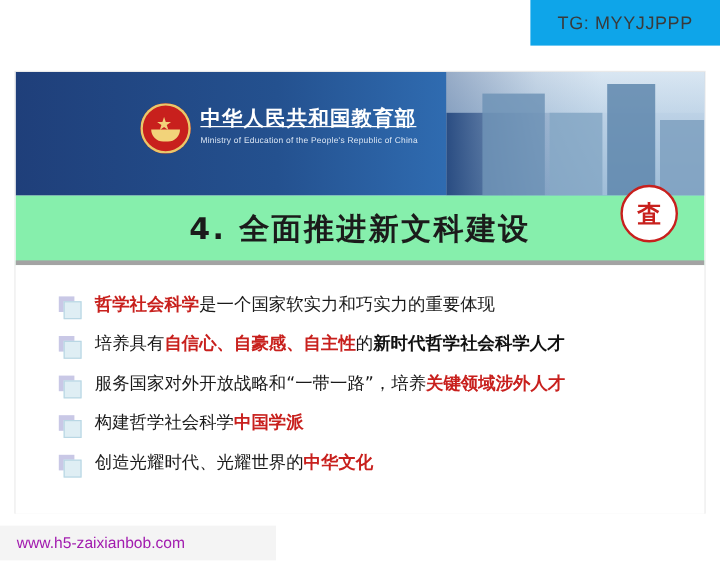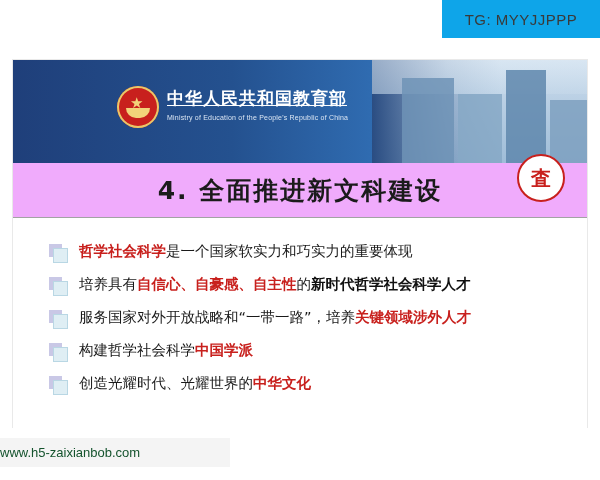--- a/index.html
+++ b/index.html
@@ -125,22 +125,22 @@
     font-size: 7px;
     color: #dbe6f4;
     letter-spacing: 0.2px;
     font-family: "Liberation Sans", sans-serif;
   }
 
   
   .title-band {
     position: relative;
     height: 54px;
-    background: #f0abfc;
-    border-bottom: 1px solid #a3a3a3;
+    background: #86efac;
+    border-bottom: 4px solid #a3a3a3;
   }
   .slide-title {
     position: absolute;
     left: 0; right: 0;
     top: 11px;
     text-align: center;
     font-size: 25px;
     font-weight: bold;
     color: #1b1b1b;
     letter-spacing: 2px;
@@ -213,22 +213,23 @@
   
   .url-bar {
     position: absolute;
     left: 0;
     bottom: 13px;
     width: 230px;
     height: 29px;
     background: #f4f4f4;
     display: flex;
     align-items: center;
+    padding-left: 14px;
     box-sizing: border-box;
-    color: #14532d;
+    color: #a21caf;
     font-size: 13px;
     font-family: "Liberation Sans", sans-serif;
     z-index: 15;
   }
   .bottom-strip {
     position: absolute;
     left: 0; right: 0;
     bottom: 0;
     height: 52px;
     background: #ffffff;

